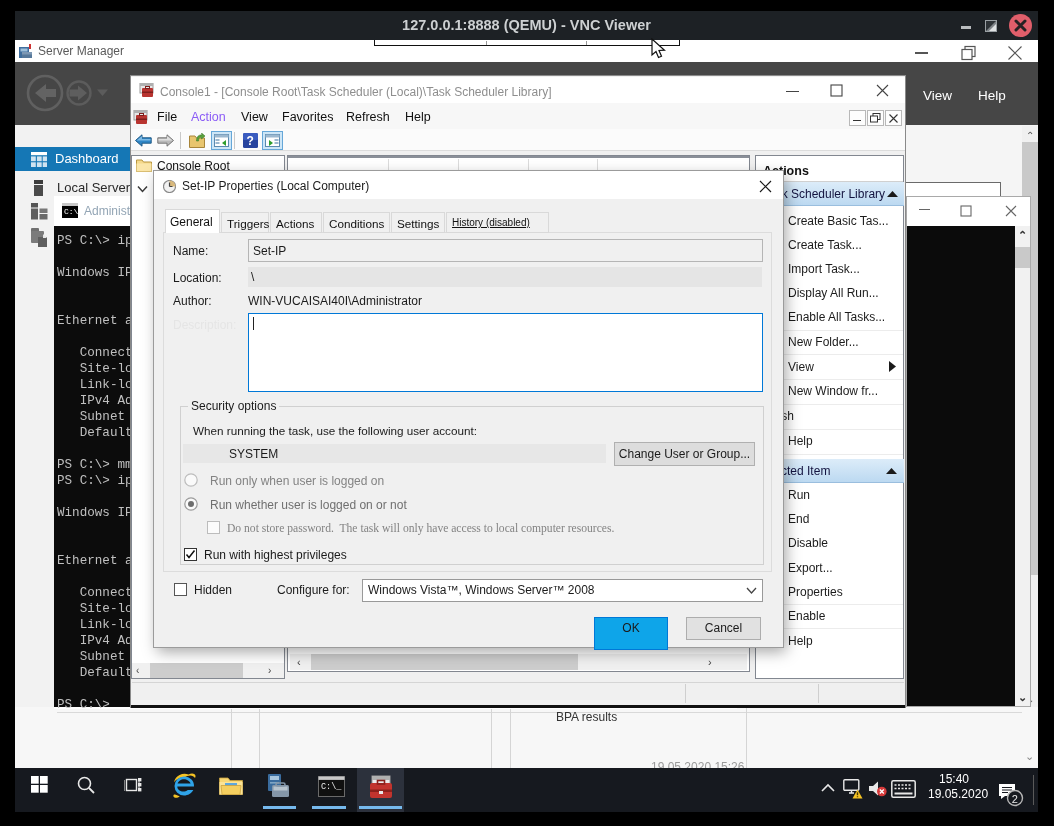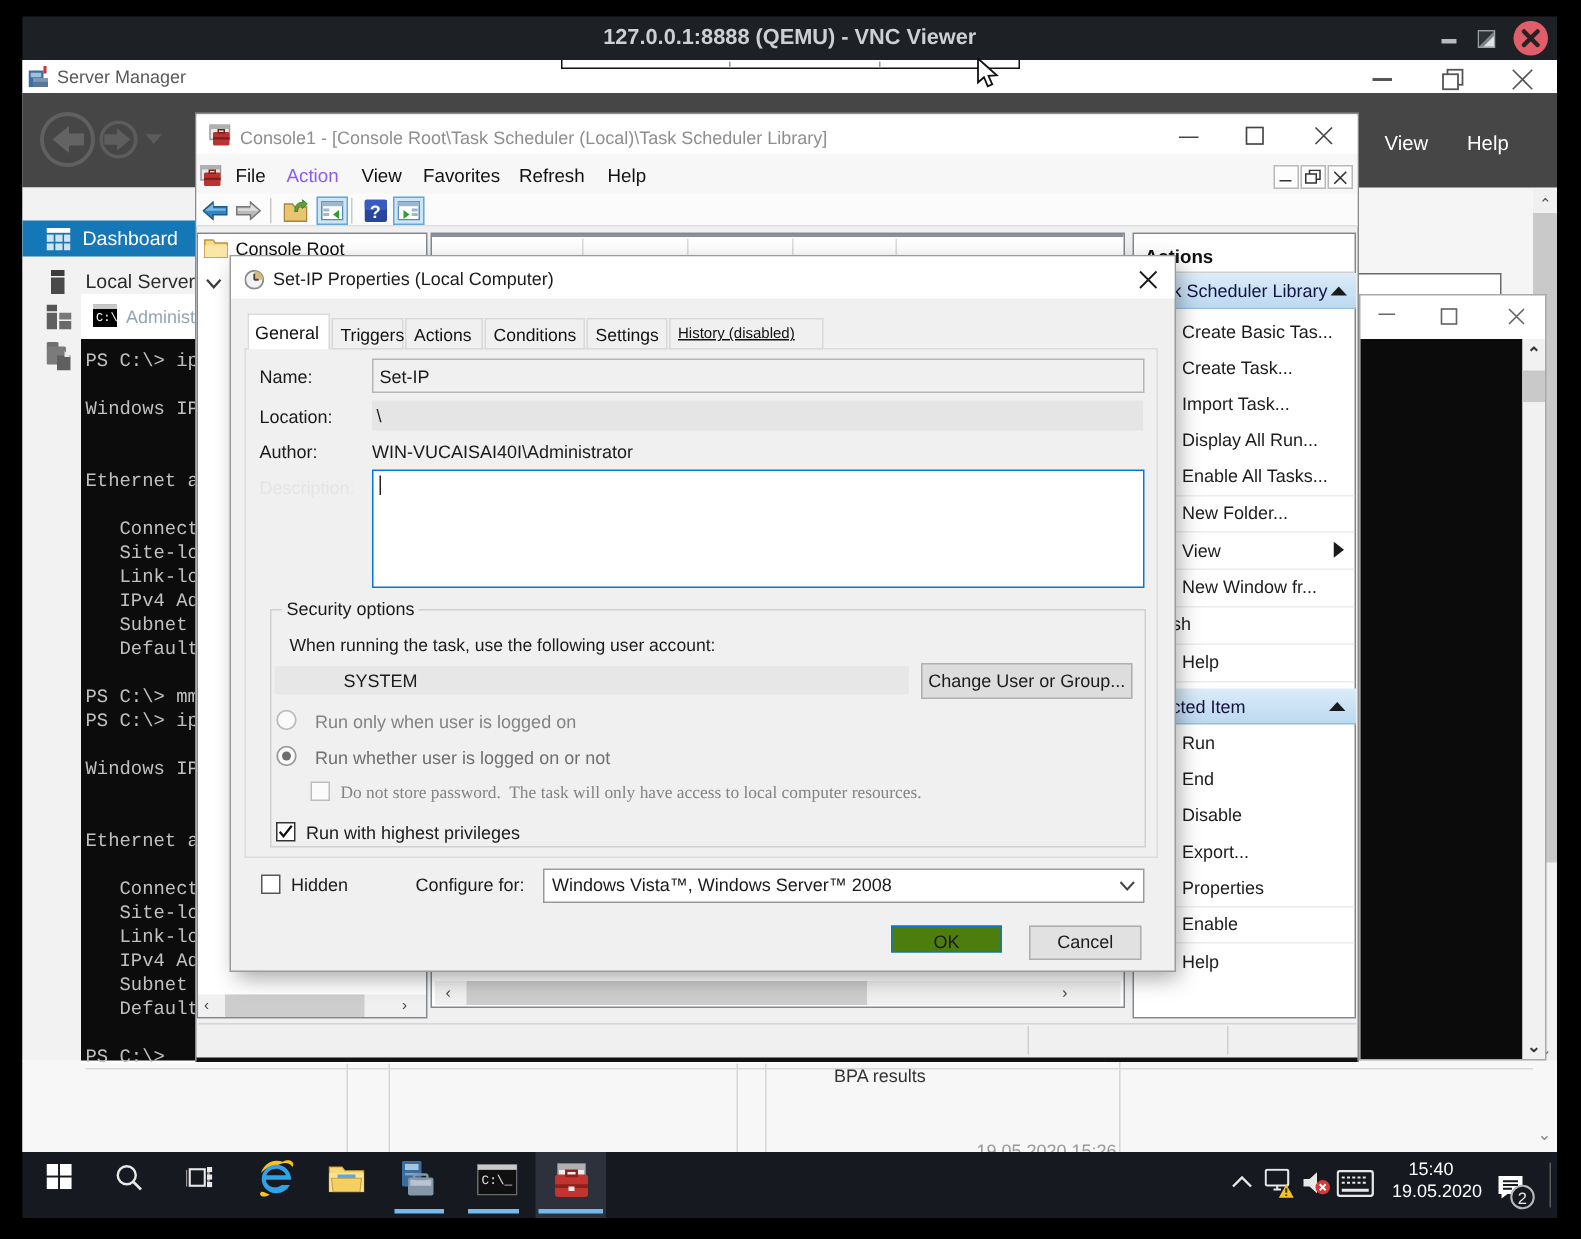--- a/index.html
+++ b/index.html
@@ -382,21 +382,21 @@
 <div class="abs" style="left:204px;top:548px;font-size:12px;color:#1b1b1b;">Run with highest privileges</div>
 
 <div class="abs" style="left:174px;top:583px;width:13px;height:13px;background:#fff;border:1px solid #555;box-sizing:border-box;"></div>
 <div class="abs" style="left:194px;top:583px;font-size:12px;color:#1b1b1b;">Hidden</div>
 <div class="abs" style="left:277px;top:583px;font-size:12px;color:#1b1b1b;">Configure for:</div>
 <div class="abs" style="left:362px;top:579px;width:401px;height:23px;background:#fff;border:1px solid #999;box-sizing:border-box;"></div>
 <div class="abs" style="left:368px;top:583px;font-size:12px;color:#1b1b1b;">Windows Vista™, Windows Server™ 2008</div>
 <svg class="abs" style="left:746px;top:587px;" width="11" height="8">
       <path d="M1 1 L5.5 6 L10 1" stroke="#444" stroke-width="1.3" fill="none"></path>
     </svg>
-<div class="abs" style="left:594px;top:617px;width:74px;height:18px;background:#4d7c0f;border:1px solid #0078d7;box-sizing:border-box;text-align:center;line-height:21px;font-size:12px;color:#1b1b1b;">OK</div>
+<div class="abs" style="left:594px;top:617px;width:74px;height:33px;background:#0ea5e9;border:1px solid #0078d7;box-sizing:border-box;text-align:center;line-height:21px;font-size:12px;color:#1b1b1b;">OK</div>
 <div class="abs" style="left:686px;top:617px;width:75px;height:23px;background:#e1e1e1;border:1px solid #adadad;box-sizing:border-box;text-align:center;line-height:21px;font-size:12px;color:#1b1b1b;">Cancel</div>
 
 <div class="abs" style="left:15px;top:768px;width:1023px;height:44px;background:#16191f;"></div>
 
 <svg class="abs" style="left:31px;top:776px;" width="17" height="17">
   <rect x="0" y="0" width="7.7" height="7.7" fill="#fff"></rect>
       <rect x="9" y="0" width="7.7" height="7.7" fill="#fff"></rect>
   <rect x="0" y="9" width="7.7" height="7.7" fill="#fff"></rect>
       <rect x="9" y="9" width="7.7" height="7.7" fill="#fff"></rect>
 </svg>

